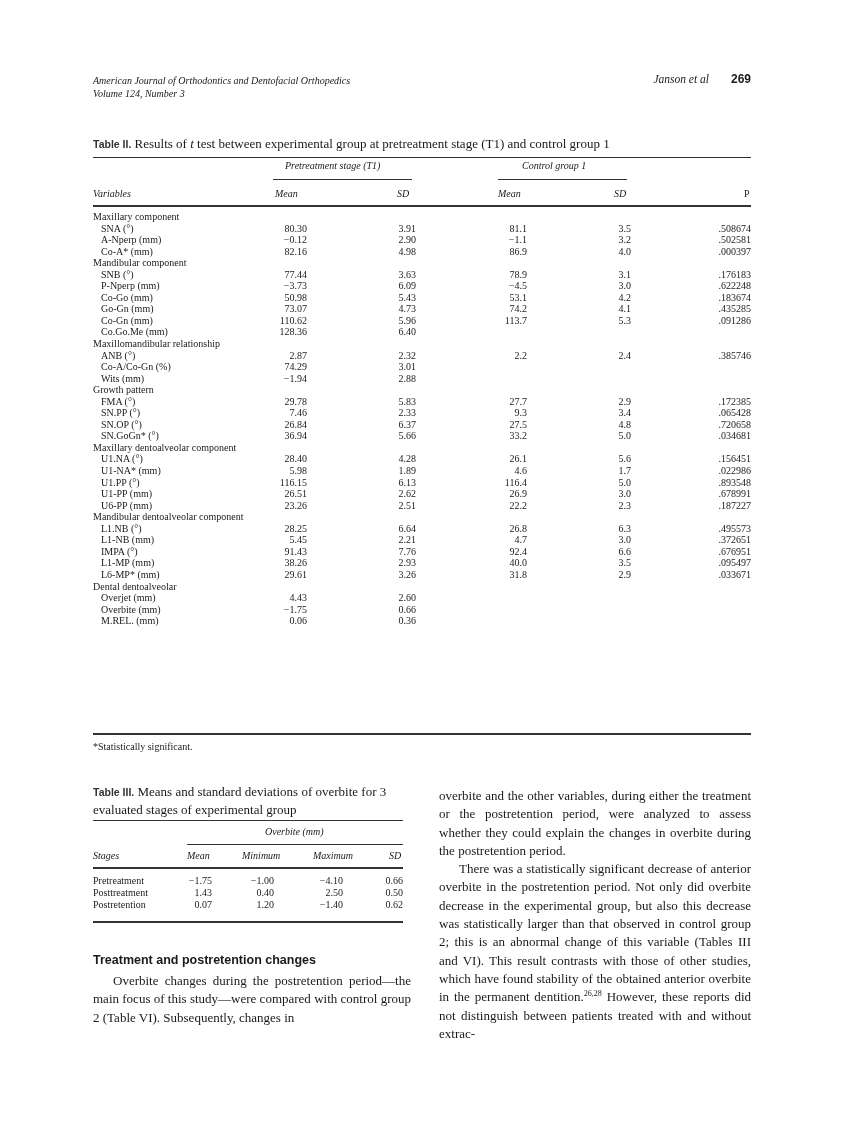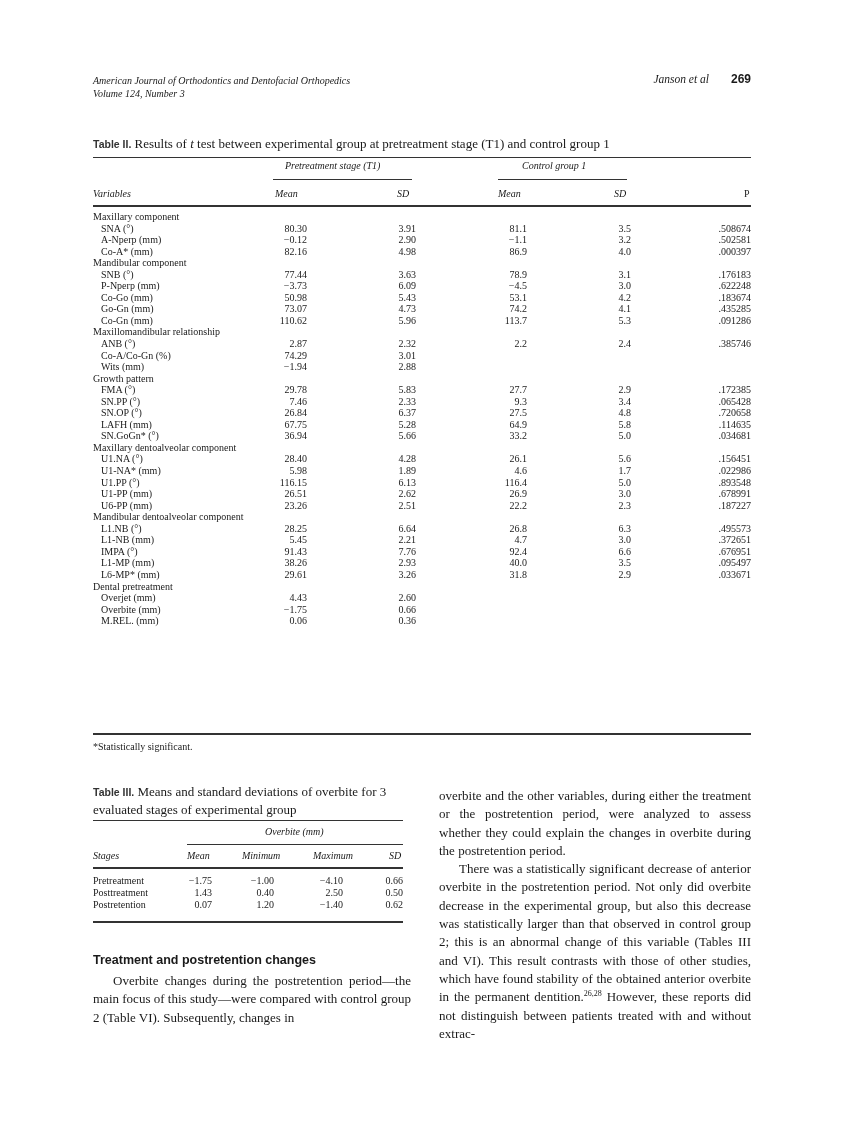--- a/index.html
+++ b/index.html
@@ -137,20 +137,28 @@
     </div>
     <div class="row">
       <span class="c var sub">Co-Gn (mm)</span>
       <span class="c m1">110.62</span>
       <span class="c s1">5.96</span>
       <span class="c m2">113.7</span>
       <span class="c s2">5.3</span>
       <span class="c p">.091286</span>
     </div>
     <div class="row">
+      <span class="c var sub">Co.Go.Me (mm)</span>
+      <span class="c m1">128.36</span>
+      <span class="c s1">6.40</span>
+      <span class="c m2"></span>
+      <span class="c s2"></span>
+      <span class="c p"></span>
+    </div>
+    <div class="row">
       <span class="c var">Maxillomandibular relationship</span>
     </div>
     <div class="row">
       <span class="c var sub">ANB (°)</span>
       <span class="c m1">2.87</span>
       <span class="c s1">2.32</span>
       <span class="c m2">2.2</span>
       <span class="c s2">2.4</span>
       <span class="c p">.385746</span>
     </div>
@@ -191,28 +199,20 @@
     </div>
     <div class="row">
       <span class="c var sub">SN.OP (°)</span>
       <span class="c m1">26.84</span>
       <span class="c s1">6.37</span>
       <span class="c m2">27.5</span>
       <span class="c s2">4.8</span>
       <span class="c p">.720658</span>
     </div>
     <div class="row">
-      <span class="c var sub">LAFH (mm)</span>
-      <span class="c m1">67.75</span>
-      <span class="c s1">5.28</span>
-      <span class="c m2">64.9</span>
-      <span class="c s2">5.8</span>
-      <span class="c p">.114635</span>
-    </div>
-    <div class="row">
       <span class="c var sub">SN.GoGn* (°)</span>
       <span class="c m1">36.94</span>
       <span class="c s1">5.66</span>
       <span class="c m2">33.2</span>
       <span class="c s2">5.0</span>
       <span class="c p">.034681</span>
     </div>
     <div class="row">
       <span class="c var">Maxillary dentoalveolar component</span>
     </div>
@@ -293,21 +293,21 @@
     </div>
     <div class="row">
       <span class="c var sub">L6-MP* (mm)</span>
       <span class="c m1">29.61</span>
       <span class="c s1">3.26</span>
       <span class="c m2">31.8</span>
       <span class="c s2">2.9</span>
       <span class="c p">.033671</span>
     </div>
     <div class="row">
-      <span class="c var">Dental pretreatment</span>
+      <span class="c var">Dental dentoalveolar</span>
     </div>
     <div class="row">
       <span class="c var sub">Overjet (mm)</span>
       <span class="c m1">4.43</span>
       <span class="c s1">2.60</span>
       <span class="c m2"></span>
       <span class="c s2"></span>
       <span class="c p"></span>
     </div>
     <div class="row">

